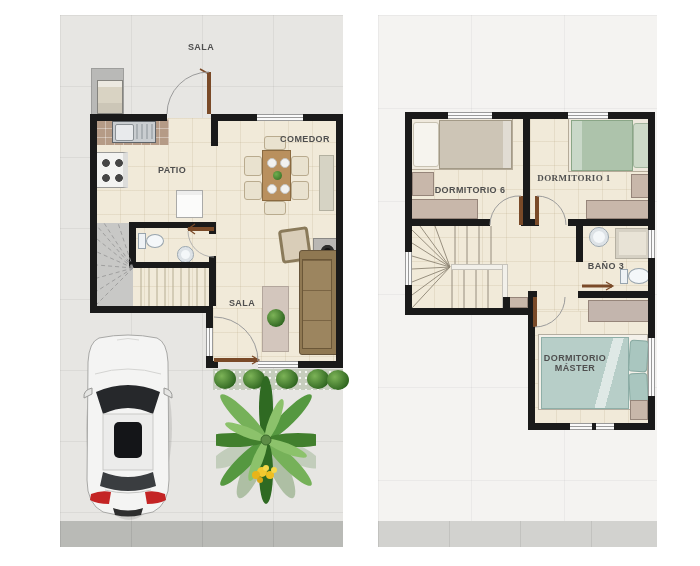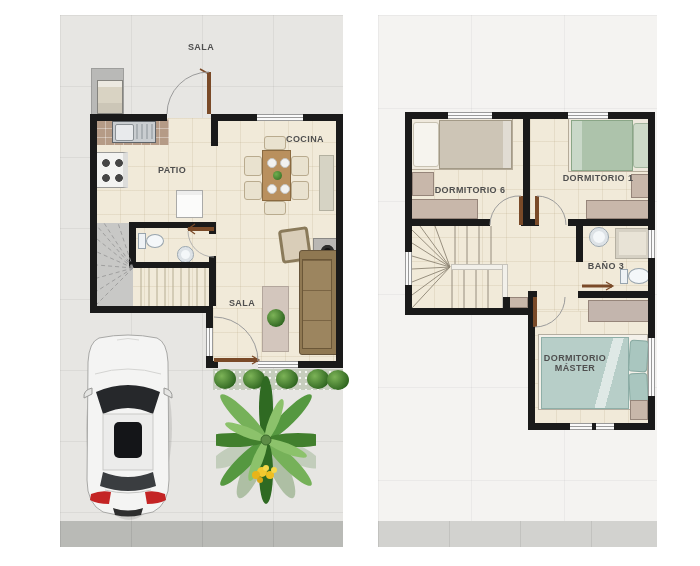--- a/index.html
+++ b/index.html
@@ -208,21 +208,21 @@
       </g>
       <g>
         <rect x="128" y="212" width="26" height="4" fill="#7a4a28"></rect>
         <path d="M135,209 L128,214 L135,219" fill="none" stroke="#7a4a28" stroke-width="1.2"></path>
         <path d="M128,216 A26,26 0 0 0 154,242" fill="none" stroke="#ababab" stroke-width="0.9"></path>
       </g>
     </svg>
 
     <div class="label" style="left:141px;top:27px;">SALA</div>
     <div class="label" style="left:112px;top:150px;">PATIO</div>
-    <div class="label" style="left:245px;top:119px;">COCINA</div>
+    <div class="label" style="left:245px;top:119px;">COMEDOR</div>
     <div class="label" style="left:182px;top:283px;">SALA</div>
   </div>
 
   <div class="plan" style="left:378px;width:279px;">
     <div class="lot lot-r"></div>
     <div class="sidewalk" style="background-color:#d2d2cf;"></div>
 
     <div class="floor" style="left:32px;top:102px;width:240px;height:194px;"></div>
     <div class="floor" style="left:154px;top:296px;width:118px;height:114px;"></div>
 
@@ -320,21 +320,21 @@
         <rect x="155" y="282" width="4" height="30" fill="#7a4a28"></rect>
         <path d="M157,312 A30,30 0 0 0 187,282" fill="none" stroke="#9b9b9b" stroke-width="1"></path>
       </g>
       <g>
         <line x1="204" y1="271" x2="234" y2="271" stroke="#7a4a28" stroke-width="3"></line>
         <path d="M228,267 L235,271 L228,275" fill="none" stroke="#7a4a28" stroke-width="1.2"></path>
       </g>
     </svg>
 
     <div class="label" style="left:92px;top:170px;">DORMITORIO 6</div>
-    <div class="label" style="left:220px;top:158px;">DORMITORIO 1</div>
+    <div class="label" style="left:196px;top:158px;font-family:Liberation Serif, serif;">DORMITORIO 1</div>
     <div class="label" style="left:228px;top:246px;">BAÑO 3</div>
     <div class="label" style="left:197px;top:338px;text-align:center;">
       <div>DORMITORIO</div>
       <div>MÁSTER</div>
     </div>
   </div>
 
 </div>
 
 </body></html>

